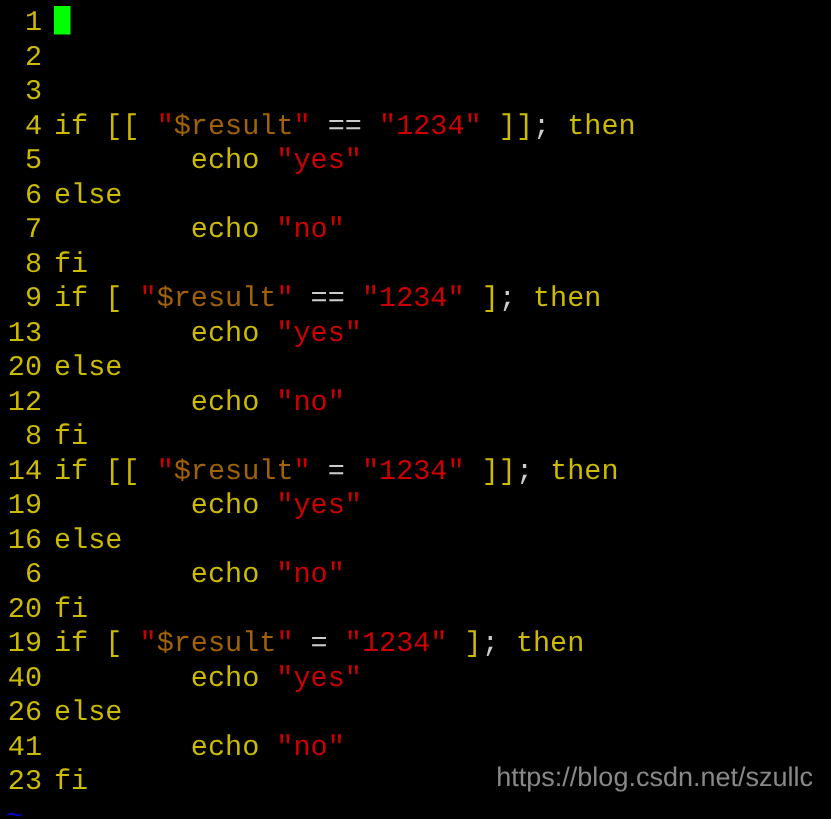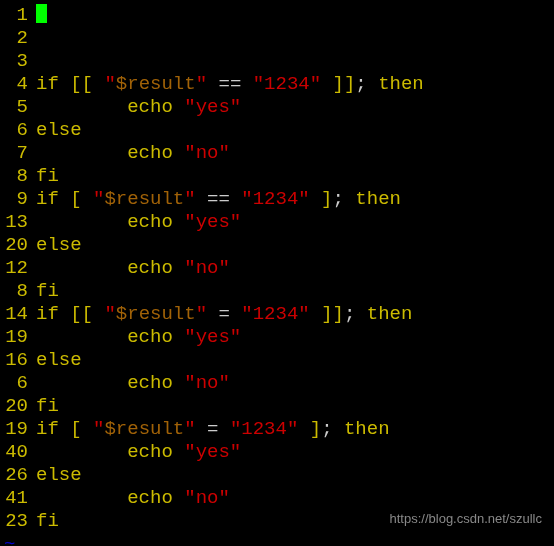--- a/index.html
+++ b/index.html
@@ -36,21 +36,21 @@
     .c-default { color: #cccccc; }
     .c-red { color: #cc0000; }
     .c-yellow { color: #ccbb00; margin-top: 40px; }
     .c-magenta { color: #a16207; text-align: right; }
     .tilde { color: #0000cc; padding-left: 4px; }
     .watermark {
       position: absolute;
       bottom: 16px;
       right: 12px;
       color: #888;
-      font-size: 13px;
+      font-size: 18px;
       font-family: Arial, sans-serif;
     }
   </style>
 </head>
 <body>
 
 <div id="editor">
     <div class="line"><span class="lineno">1</span><span><span class="cursor"> </span></span></div>
     <div class="line"><span class="lineno">2</span></div>
     <div class="line"><span class="lineno">3</span><span></span></div>

